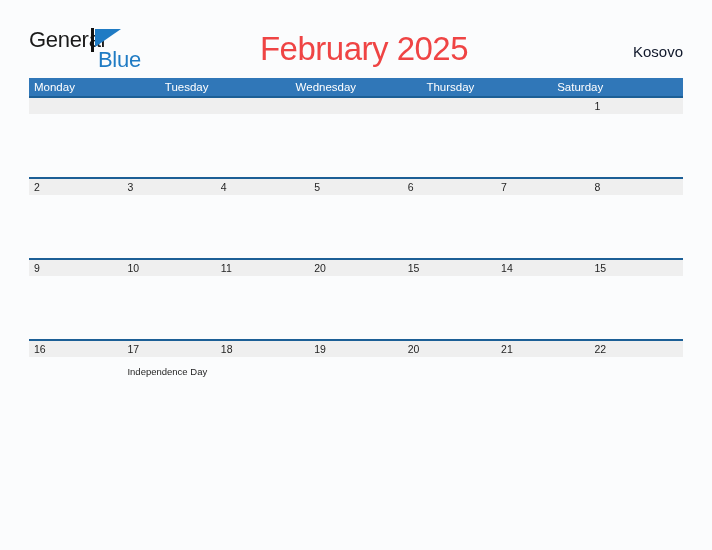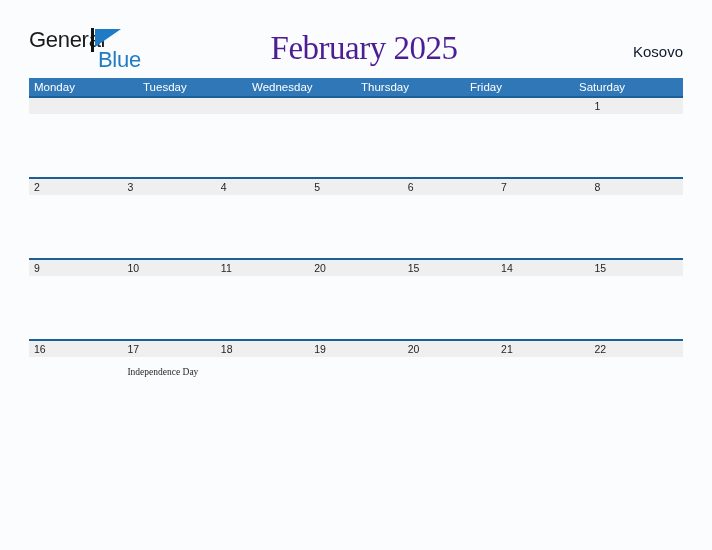--- a/index.html
+++ b/index.html
@@ -56,22 +56,22 @@
     height: 24px;
   }
 
   .cal-title {
     position: absolute;
     left: 0;
     right: 0;
     top: 30px;
     text-align: center;
     font-size: 33px;
-    color: #4c1d95;
-    font-family: Liberation Serif, serif;
+    color: #ef4444;
+    font-family: Liberation Sans, sans-serif;
     letter-spacing: -0.5px;
     padding-left: 16px;
   }
 
   .cal-region {
     position: absolute;
     right: 29px;
     top: 43px;
     font-size: 15px;
     color: #0f172a;
@@ -133,21 +133,21 @@
   .event-cell {
     flex: 1 1 0;
     padding-left: 5px;
     padding-top: 4px;
     box-sizing: border-box;
   }
   .event-text {
     font-size: 9.5px;
     line-height: 12px;
     color: #1f1f1f;
-    font-family: Liberation Serif, serif;
+    font-family: Liberation Sans, sans-serif;
   }
 </style>
 </head>
 <body>
 
 <div class="page-header">
 
   <div class="logo">
     <span class="logo-general">General</span>
     <span class="logo-blue">Blue</span>
@@ -163,21 +163,20 @@
   <div class="cal-region">Kosovo</div>
 </div>
 
 <div class="calendar">
 
   <div class="weekday-row">
     <div class="weekday-cell">Monday</div>
     <div class="weekday-cell">Tuesday</div>
     <div class="weekday-cell">Wednesday</div>
     <div class="weekday-cell">Thursday</div>
-    <div class="weekday-cell">Friday</div>
     <div class="weekday-cell">Saturday</div>
   </div>
 
   <div class="week-row">
     <div class="date-band">
       <div class="date-cell"></div>
       <div class="date-cell"></div>
       <div class="date-cell"></div>
       <div class="date-cell"></div>
       <div class="date-cell"></div>

